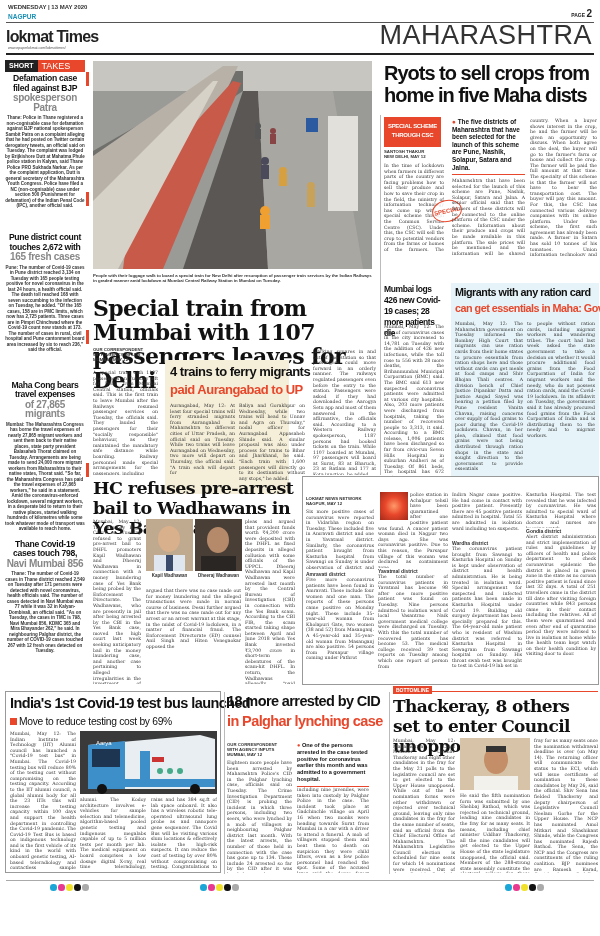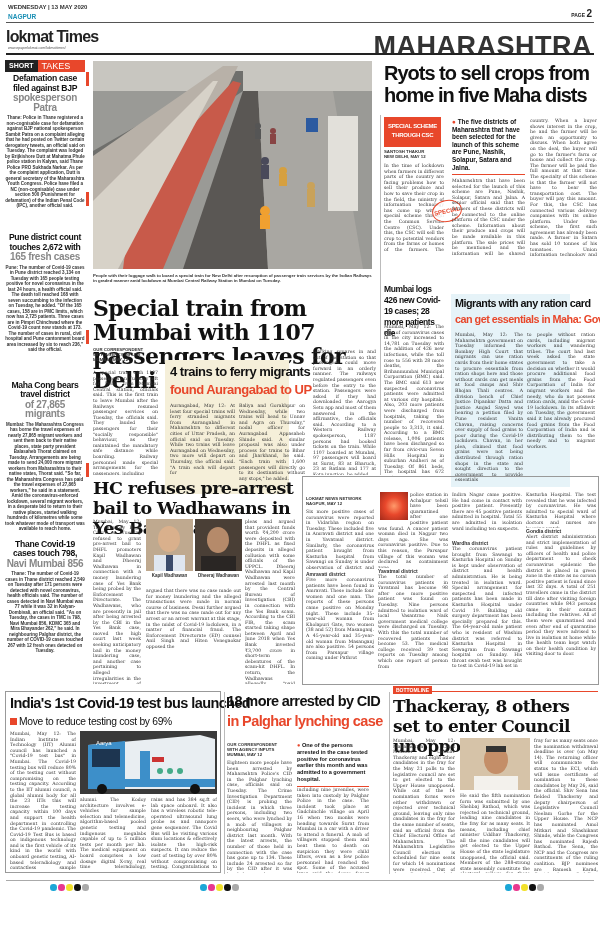--- a/index.html
+++ b/index.html
@@ -12,21 +12,21 @@
 .byline{font-family:"Liberation Sans",sans-serif;font-weight:bold;font-size:4.3px;line-height:5px;color:#333}
 .sub{font-family:"Liberation Sans",sans-serif;font-weight:bold;font-size:5px;color:#333}
 
 #date{left:8px;top:4px;font-family:"Liberation Sans",sans-serif;font-weight:bold;font-size:6px;color:#333}
 #city{left:8px;top:13px;font-family:"Liberation Sans",sans-serif;font-weight:bold;font-size:6.5px;color:#1a8fb5}
 #pagelbl{right:8px;top:8px;font-family:"Liberation Sans",sans-serif;font-weight:bold;font-size:5px;color:#222}
 #pagelbl b{font-size:10px}
 #rule1{left:6px;right:6px;top:22px;height:1px;background:#555}
 #logo{left:6px;top:28px;font-family:"Liberation Sans",sans-serif;font-weight:bold;font-size:16px;letter-spacing:-0.8px;color:#222}
 #url{left:8px;top:46px;font-family:"Liberation Sans",sans-serif;font-size:3.5px;color:#555}
-#section{right:8px;top:31px;font-family:"Liberation Sans",sans-serif;font-size:27px;letter-spacing:0.5px;color:#333;font-weight:bold}
+#section{right:8px;top:20px;font-family:"Liberation Sans",sans-serif;font-size:27px;letter-spacing:0.5px;color:#333;font-weight:normal}
 #rule2{left:6px;right:6px;top:53px;height:2px;background:#222}
 
 #leftcol{left:5px;top:60px;width:80px;height:605px}
 #lcbar{left:86px;top:60px;width:3px;height:605px;background:#fff}
 .redmark{position:absolute;right:0;width:3px;background:#e8472b}
 .short-takes{display:flex;height:12px;margin-bottom:2px}
 .short-takes .a{background:#222;color:#fff;font-family:"Liberation Sans",sans-serif;font-weight:bold;font-size:7px;padding:2px 4px;line-height:8px}
 .short-takes .b{background:#e8472b;color:#fff;font-family:"Liberation Sans",sans-serif;font-size:9px;padding:1px 4px;line-height:10px;flex:1}
 .lh{font-family:"Liberation Sans",sans-serif;font-weight:bold;text-align:center;font-size:8.6px;line-height:9.5px;color:#111;letter-spacing:-0.3px}
 .lh2{font-family:"Liberation Sans",sans-serif;font-weight:bold;text-align:center;font-size:10px;line-height:9.5px;color:#888;letter-spacing:-0.3px;margin-bottom:3px}
@@ -50,21 +50,21 @@
 #ryotby{left:384px;top:149px}
 #ryotcol1{left:384px;top:163px;width:60px;height:90px}
 #ryotbullet{left:452px;top:118px;width:73px;font-family:"Liberation Sans",sans-serif;font-weight:bold;font-size:6.4px;line-height:7.6px;color:#111;padding-bottom:3px;border-bottom:1px solid #e8472b}
 #ryotcol2{left:452px;top:178px;width:73px;height:78px}
 #ryotcol3{left:530px;top:118px;width:67px;height:138px}
 #specialstamp{left:432px;top:200px;width:30px;height:22px;border:1.5px solid #e8472b;border-radius:50%;color:#e8472b;font-family:"Liberation Sans",sans-serif;font-weight:bold;font-size:6px;text-align:center;line-height:20px;transform:rotate(-12deg);background:rgba(255,255,255,.85)}
 
 #mumhead{left:384px;top:284px;width:60px;font-family:"Liberation Sans",sans-serif;font-weight:bold;font-size:8.5px;line-height:11px;color:#111;letter-spacing:-0.4px}
 #mumcol{left:384px;top:324px;width:60px;height:152px}
 
-#migbox{left:451px;top:294px;width:119px;height:193px;background:#e6f3f8}
+#migbox{left:451px;top:283px;width:148px;height:193px;background:#e6f3f8}
 #mighead1{left:4px;top:3px;font-size:10.8px;color:#111;white-space:nowrap}
 #mighead2{left:4px;top:19px;font-size:10.8px;color:#e8472b;white-space:nowrap}
 #migcol1{left:4px;top:38px;width:68px;height:153px}
 #migcol2{left:76px;top:38px;width:68px;height:153px}
 
 #hchead{left:93px;top:478px;width:205px;font-size:17.5px;line-height:20px}
 #hccol1{left:93px;top:519px;width:48px;height:165px}
 #kapil{left:146px;top:519px;width:47px;height:52px;background:#c9b39a;overflow:hidden}
 #dheeraj{left:195px;top:519px;width:47px;height:52px;background:#8e7a68;overflow:hidden}
 #kapilcap{left:146px;top:573px;width:47px}
@@ -134,21 +134,21 @@
     <div class="lh">Defamation case filed against BJP</div>
     <div class="lh2">spokesperson Patra</div>
     <div class="ts" style="height:112px">Thane: Police in Thane registered a non-cognisable case for defamation against BJP national spokesperson Sambit Patra on a complaint alleging that he had posted on Twitter certain derogatory tweets, an official said on Tuesday. The complaint was lodged by Brijkishore Dutt at Mahatma Phule police station in Kalyan, said Thane Police PRO Sukhada Narkar. As per the complaint application, Dutt is general secretary of the Maharashtra Youth Congress. Police have filed a NC (non-cognisable) case under section 500 (Punishment for defamation) of the Indian Penal Code (IPC), another official said.</div>
   </div>
   <div class="lcblock">
     <div class="lh">Pune district count touches 2,672 with</div>
     <div class="lh2">165 fresh cases</div>
     <div class="ts" style="height:110px">Pune: The number of Covid-19 cases in Pune district reached 3,134 on Tuesday with 165 people testing positive for novel coronavirus in the last 24 hours, a health official said. The death toll reached 168 with seven succumbing to the infection on Tuesday, he added. "Of the 165 cases, 158 are in PMC limits, which now has 2,725 patients. Three cases are in Pimpri Chinchwad where the Covid-19 count now stands at 173. The number of cases in rural, civil hospital and Pune cantonment board area increased by six to reach 236," said the official.</div>
   </div>
   <div class="lcblock">
-    <div class="lh">Maha Cong bears travel district</div>
+    <div class="lh">Maha Cong bears travel expenses</div>
     <div class="lh2">of 27,865 migrants</div>
     <div class="ts" style="height:112px">Mumbai: The Maharashtra Congress has borne the travel expenses of nearly 27,865 migrant workers and sent them back to their native places, state party president Balasaheb Thorat claimed on Tuesday. Arrangements are being made to send 24,000 more migrant workers from Maharashtra to their native states, Thorat said. "So far, the Maharashtra Congress has paid the travel expenses of 27,865 workers," he said in a statement. Amid the coronavirus-enforced lockdown, several migrant workers, in a desperate bid to return to their native places, started walking hundreds of kilometres while some took whatever mode of transport was available to reach home.</div>
   </div>
   <div class="lcblock">
     <div class="lh">Thane Covid-19 cases touch 798,</div>
     <div class="lh2">Navi Mumbai 856</div>
     <div class="ts" style="height:82px">Thane: The number of Covid-19 cases in Thane district reached 2,549 on Tuesday after 171 persons were detected with novel coronavirus, health officials said. The number of cases detected in Navi Mumbai was 77 while it was 32 in Kalyan-Dombivali, an official said. "As on Tuesday, the cases in TMC is 798, Navi Mumbai 856, KDMC 365 and Mira Bhayander 262," he said. In neighbouring Palghar district, the number of COVID-19 cases touched 267 with 12 fresh ones detected on Tuesday.</div>
   </div>
 </div>
 <div class="abs" id="lcbar">
@@ -198,21 +198,21 @@
 </div>
 <div class="abs" id="caption">People with their luggage walk to board a special train for New Delhi after resumption of passenger train services by the Indian Railways in graded manner amid lockdown at Mumbai Central Railway Station in Mumbai on Tuesday.</div>
 
 <div class="abs serifhead" id="trainhead">Special train from Mumbai with 1107 passengers leaves for Delhi</div>
 <div class="abs byline" id="trainby" style="white-space:pre-line">OUR CORRESPONDENT
 WITH AGENCY INPUTS
 MUMBAI, MAY 12</div>
 <div class="abs t" id="traincol1">A special train with 1107 passengers on Tuesday left for Delhi from Mumbai Central station, officials said. This is the first train to leave Mumbai after the Railways resumed passenger services on Tuesday, the officials said. They lauded the passengers for their "socially responsible" behaviour, as they maintained the mandatory safe distance while boarding. Railway personnel made special arrangements for the passengers, including</div>
 <div class="abs" id="aurabox">
   <div class="abs cond" id="aurahead1">4 trains to ferry migrants</div>
-  <div class="abs cond" id="aurahead2">found Aurangabad to UP</div>
+  <div class="abs cond" id="aurahead2">paid Aurangabad to UP</div>
   <div class="abs t" id="auracol1">Aurangabad, May 12: At least four special trains will ferry stranded migrants from Aurangabad in Maharashtra to different cities of Uttar Pradesh, an official said on Tuesday. While two trains will leave Aurangabad on Wednesday, two more will depart on Thursday, the official said. "A train each will depart for</div>
   <div class="abs t" id="auracol2">Baliya and Gorakhpur on Wednesday, while two trains will head to Unnav and Agra on Thursday," nodal officer for Aurangabad Appasaheb Shinde said. A similar proposal was also under process for trains to Bihar and Jharkhand, he said. "Each train with 1,600 passengers will directly go to its destination without any stops," he added.</div>
 </div>
 <div class="abs t" id="traincol3">marking squares in and out of the station so that passengers could move forward in an orderly manner. The railways regulated passengers even before the entry to the station. Passengers were asked if they had downloaded the Aarogya Setu app and most of them answered in the affirmative, the officials said. According to a Western Railway spokesperson, 1187 persons had booked tickets on the train. While 1107 boarded at Mumbai, 97 passengers will board at Surat, 83 at Bharuch, 23 at Ratlam and 177 at Kota junction, he added.</div>
 
 <div class="abs" id="ryothead">Ryots to sell crops from home in five Maha dists</div>
 <div class="abs" id="specialbox">
   <div>SPECIAL SCHEME</div>
   <div>THROUGH CSC</div>
 </div>

